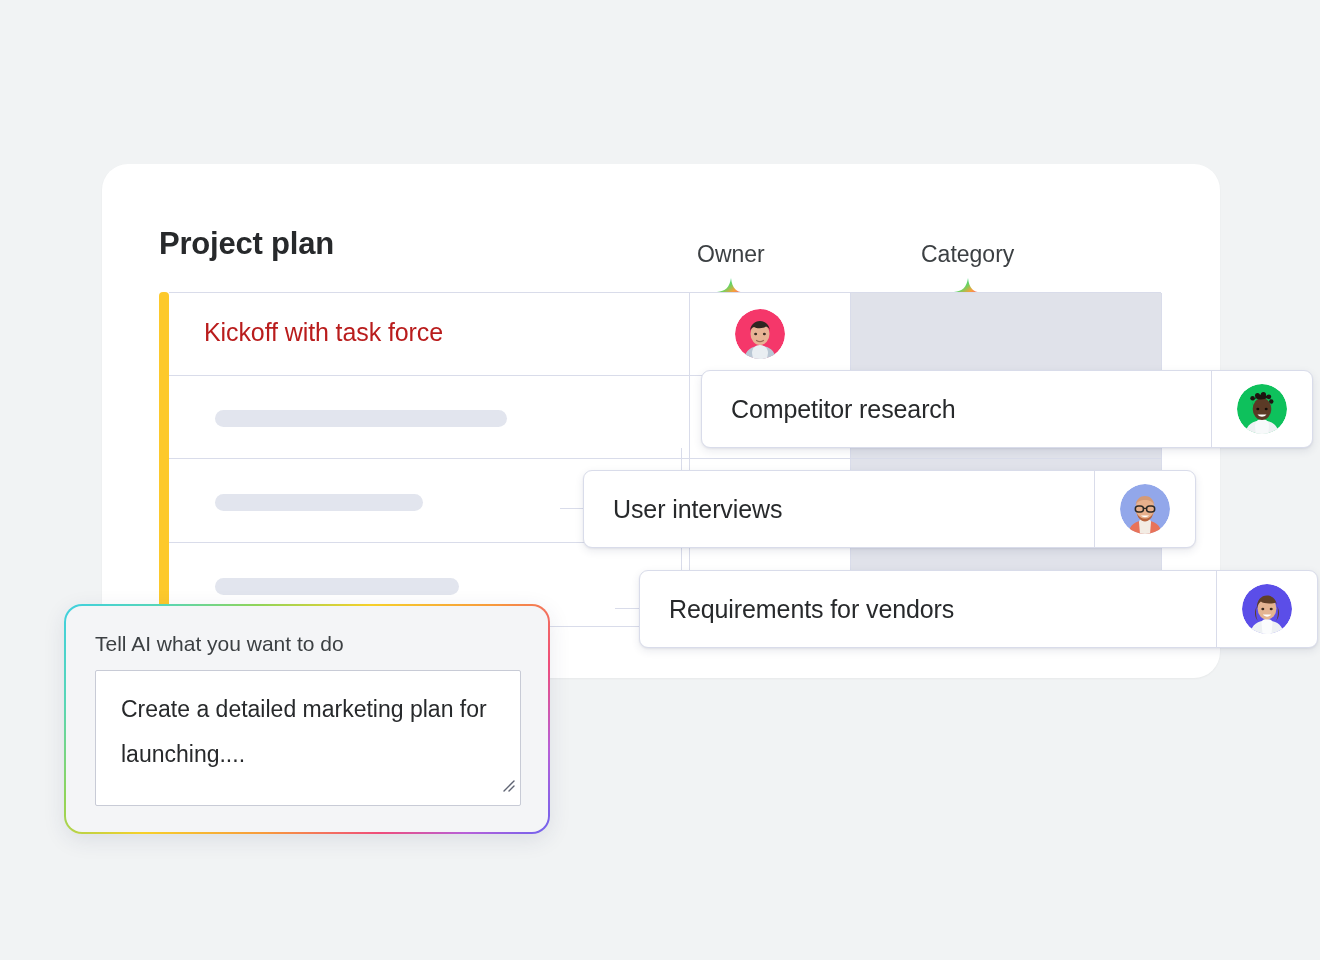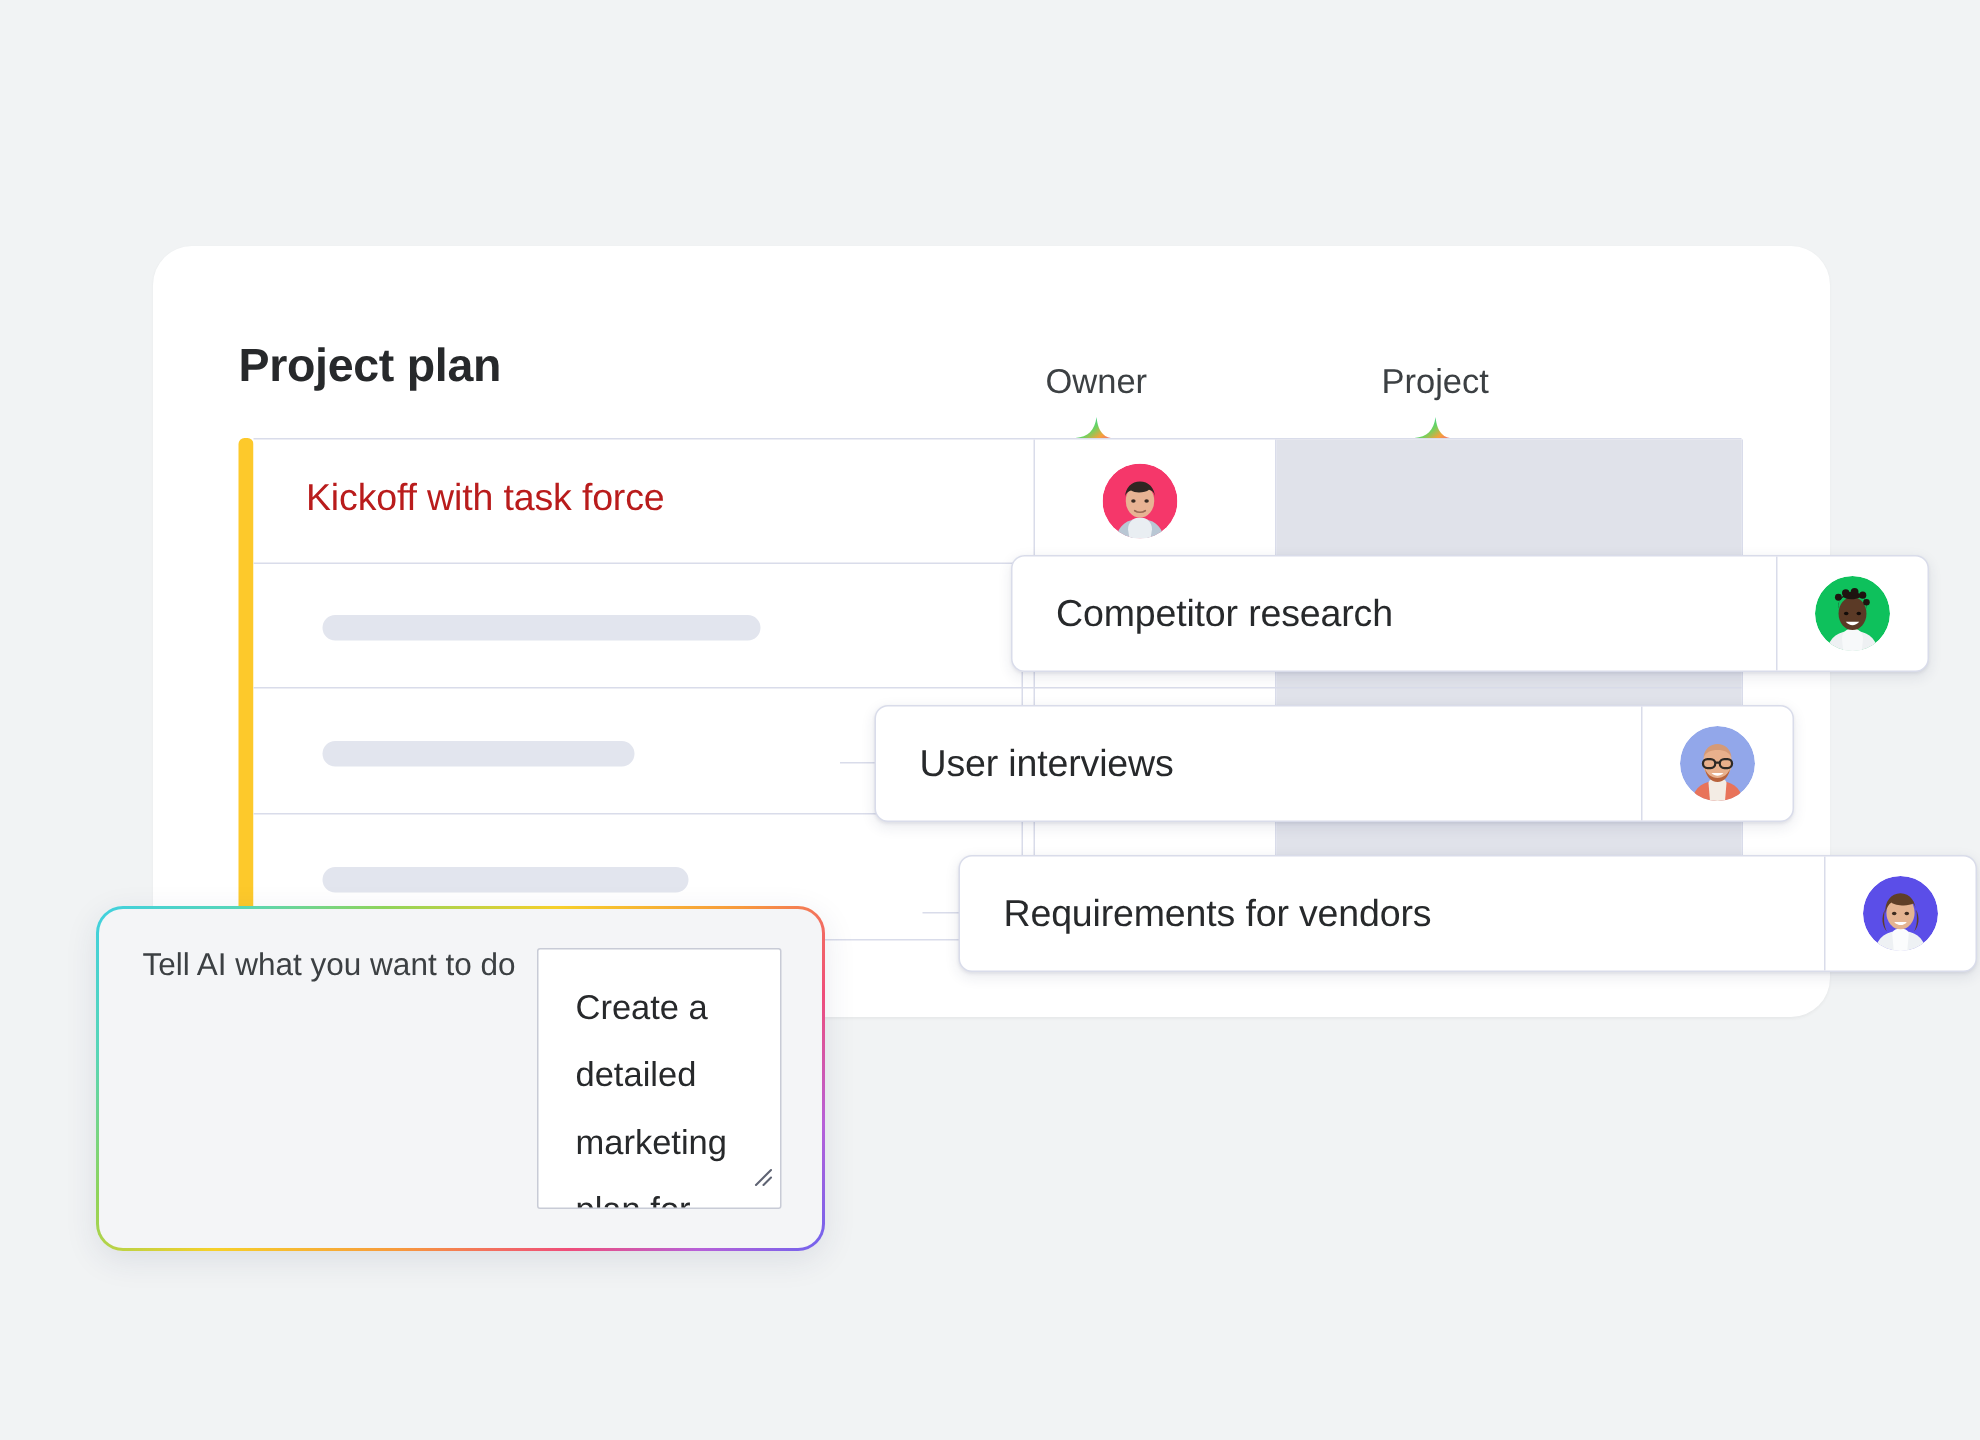--- a/index.html
+++ b/index.html
@@ -186,21 +186,21 @@
   }
   .card .card-owner {
     display: flex;
     align-items: center;
     justify-content: center;
     border-left: 1px solid #d9dcea;
     width: 100px;
     flex: none;
   }
 
-  .card.c1 { left: 674px; top: 370px; width: 612px; text-align: right; }
+  .card.c1 { left: 701px; top: 370px; width: 612px; text-align: right; }
   .card.c2 { left: 583px; top: 470px; width: 613px; text-align: center; }
   .card.c3 { left: 639px; top: 570px; width: 679px; }
 
   
   .connector {
     position: absolute;
     background: #d9dcea;
   }
 
   
@@ -226,21 +226,21 @@
     box-shadow: 0 6px 22px rgba(42,48,84,.10);
   }
   .ai-inner {
     width: 100%;
     height: 100%;
     background: #f4f5f7;
     border-radius: 16px;
     box-sizing: border-box;
     padding: 26px 27px 26px 29px;
     display: flex;
-    flex-direction: row;
+    flex-direction: column;
     gap: 14px;
   }
   .ai-label {
     font-size: 21px;
     color: #3c4043;
     white-space: nowrap;
   }
   .ai-textarea {
     flex: 1 1 auto;
     background: #ffffff;
@@ -276,21 +276,21 @@
             <stop offset="74%" stop-color="#e8608f"></stop>
             <stop offset="100%" stop-color="#7b6ef0"></stop>
           </linearGradient>
         </defs>
         <path fill="url(#sp1)" d="M16 1c.6 5.6 2.1 9.6 4.6 12.1C23.1 15.6 26.6 16.6 31 16c-4.4.6-7.9 1.6-10.4 4.1C18.1 22.6 16.6 26.4 16 31c-.6-4.6-2.1-8.4-4.6-10.9C8.9 17.6 5.4 16.6 1 16c4.4-.6 7.9-1.6 10.4-4.1C13.9 9.4 15.4 5.6 16 1z"></path>
       </svg>
     </span>
   </div>
 
   <div class="col-head category">
-    <span>Project</span>
+    <span>Category</span>
     <span>
       <svg class="sparkle" viewBox="0 0 32 32" aria-hidden="true">
         <defs>
           <linearGradient id="sp2" x1="0.15" y1="0.1" x2="0.8" y2="0.95">
             <stop offset="0%" stop-color="#2ad4a0"></stop>
             <stop offset="30%" stop-color="#6fd25f"></stop>
             <stop offset="52%" stop-color="#f7a13a"></stop>
             <stop offset="74%" stop-color="#e8608f"></stop>
             <stop offset="100%" stop-color="#7b6ef0"></stop>
           </linearGradient>

